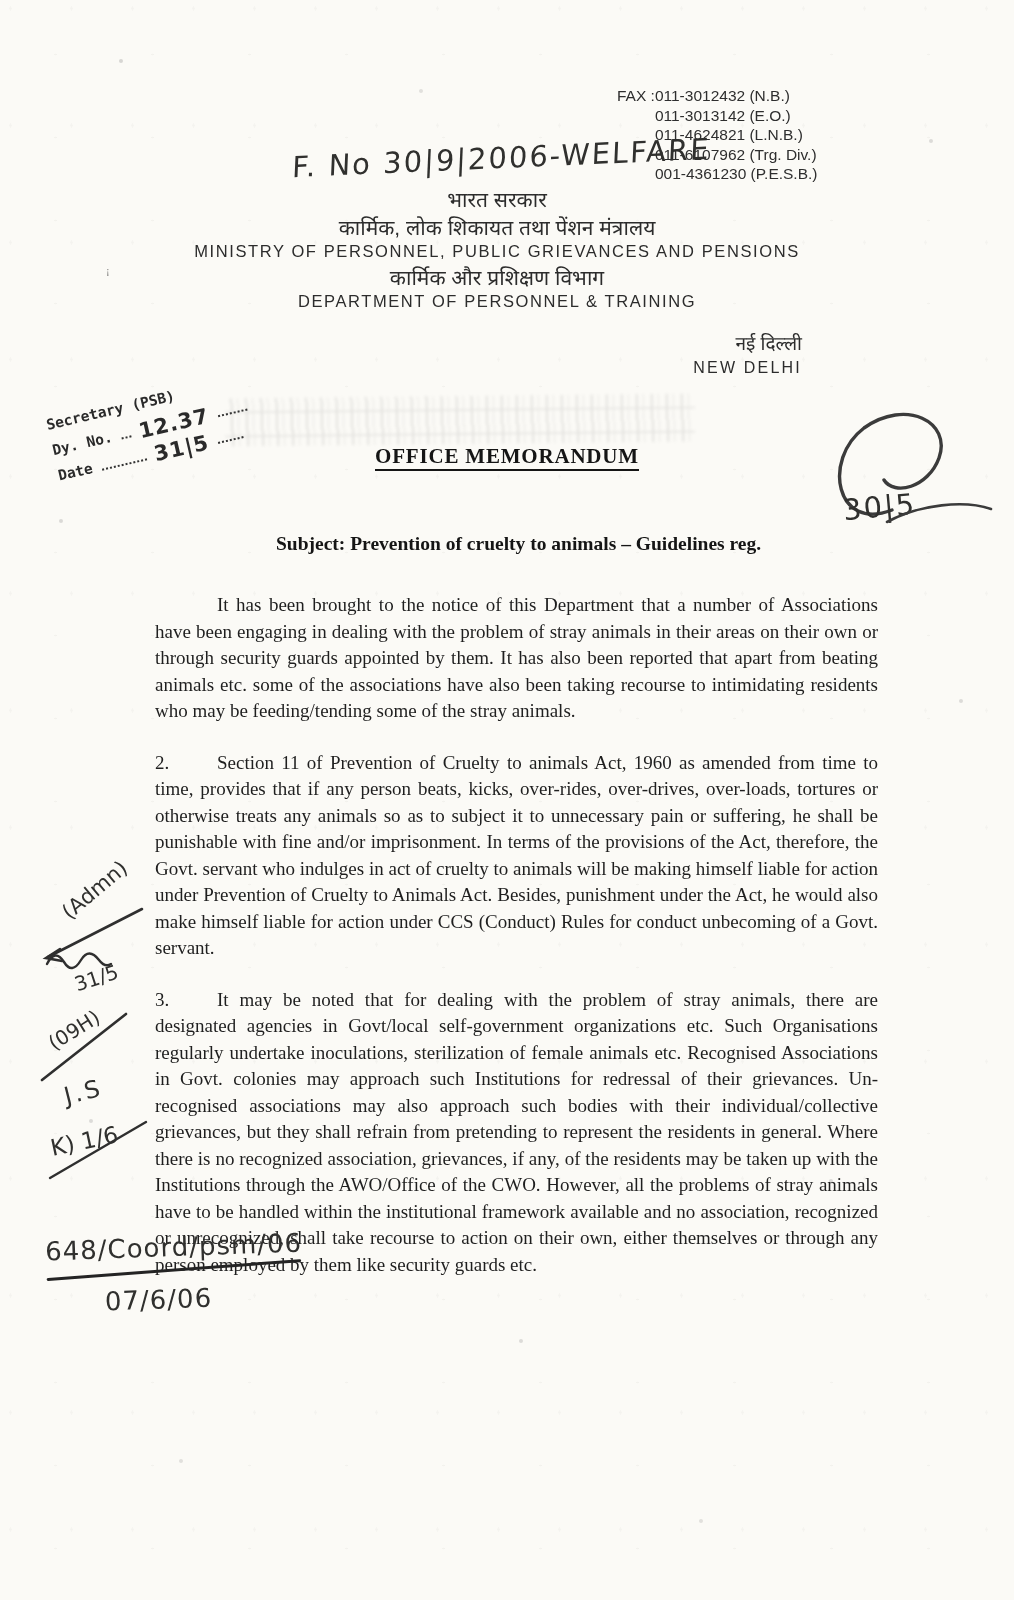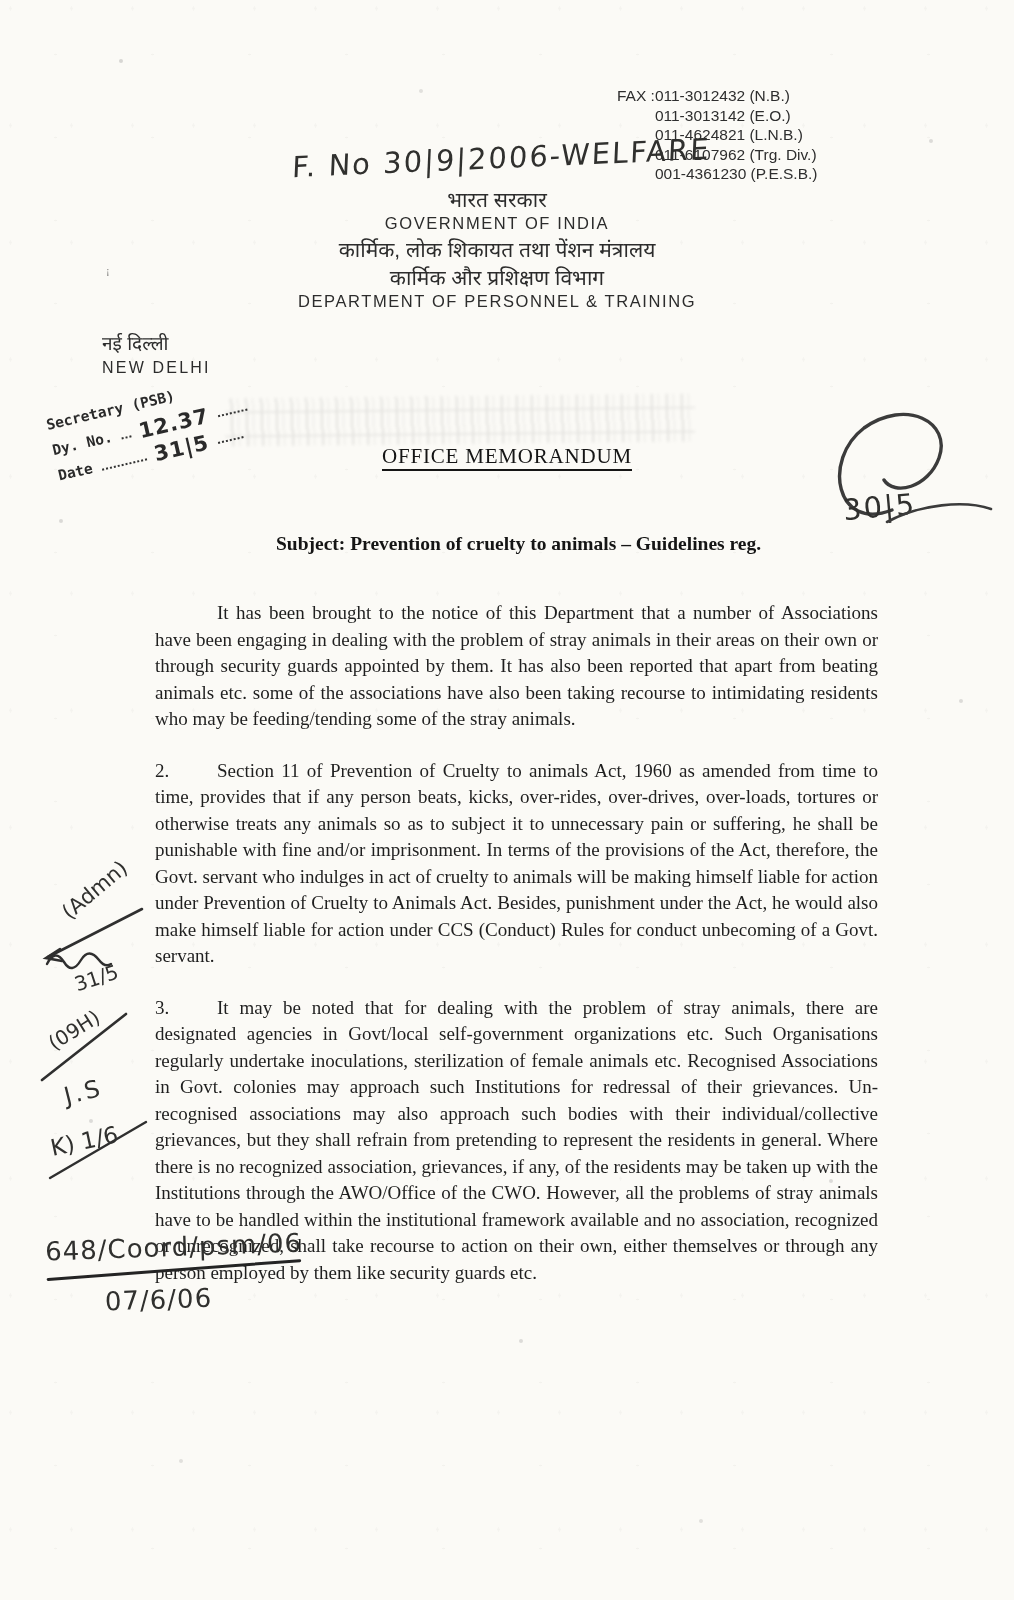--- a/index.html
+++ b/index.html
@@ -27,45 +27,45 @@
   
   .hand{font-family:"DejaVu Sans", sans-serif;color:#30302e;}
 
   .fno{left:292px;top:141px;font-size:29px;letter-spacing:2px;
        transform:rotate(-2.5deg) skewX(-5deg);white-space:nowrap;}
 
   
   .lhead{left:147px;top:184px;width:700px;text-align:center;color:#2c2c2c;}
   .lh-hi{font-family:"Liberation Sans","DejaVu Sans",sans-serif;font-size:21px;line-height:25px;margin-top:3px;}
   .lh-en{font-family:"Liberation Sans",sans-serif;font-size:16.5px;line-height:21px;letter-spacing:1.6px;margin-top:1px;}
-  .city{left:102px;top:328px;width:700px;text-align:left;color:#2c2c2c;}
+  .city{left:102px;top:328px;width:700px;text-align:right;color:#2c2c2c;}
 
   .addr{left:600px;top:326px;width:278px;text-align:right;
         font-size:19px;line-height:21.5px;color:#1d1d1d;}
 
   
   .stamp{left:50px;top:390px;transform:rotate(-13deg);
          font-family:"DejaVu Sans Mono", monospace;font-weight:bold;
          font-size:14.5px;line-height:24px;color:#2a2a2a;white-space:nowrap;}
   .stamp .hv{font-family:"DejaVu Sans",sans-serif;font-weight:bold;font-size:21px;
              position:relative;top:3px;letter-spacing:1px;}
   .dots{display:inline-block;border-bottom:2px dotted #333;height:0.85em;vertical-align:baseline;}
 
   
   .sig-date{left:843px;top:490px;font-size:29px;transform:rotate(-5deg);letter-spacing:2px;}
 
   .om-title{left:157px;top:444px;width:700px;text-align:center;}
-  .om-title span{font-weight:normal;font-size:21px;letter-spacing:0.8px;color:#151515;
+  .om-title span{font-weight:bold;font-size:21px;letter-spacing:0.8px;color:#151515;
                  border-bottom:2.5px solid #151515;padding-bottom:1px;}
 
   .subject{left:276px;top:533px;font-weight:bold;font-size:19.5px;color:#151515;}
 
   .bodytext{left:155px;top:588px;width:723px;font-size:19px;line-height:26.5px;
             text-align:justify;color:#1f1f1f;}
-  .bodytext p{margin:12px 0 25px 0;}
+  .bodytext p{margin:4px 0 25px 0;}
   .pnum{display:inline-block;width:62px;}
 
   
   .mnote{font-size:20px;white-space:nowrap;}
   .bottom-note{left:46px;top:1232px;transform:rotate(-2deg);font-size:26px;letter-spacing:1px;}
   .bottom-note .bn2{margin-left:58px;margin-top:6px;}
 
   
   .ghost{left:225px;top:396px;width:470px;height:48px;opacity:0.14;filter:blur(1.6px);
          background:repeating-linear-gradient(88deg,transparent 0 7px,#555 7px 9px,transparent 9px 14px,#777 14px 15px),
@@ -97,22 +97,22 @@
       <div>011-4624821 (L.N.B.)</div>
       <div>011-6107962 (Trg. Div.)</div>
       <div>001-4361230 (P.E.S.B.)</div>
     </div>
   </div>
 
   <div class="abs hand fno">F. No 30|9|2006-WELFARE</div>
 
   <div class="abs lhead">
     <div class="lh-hi">भारत सरकार</div>
-    <div class="lh-en">GOVERNMENT OF INDIA</div>
     <div class="lh-hi">कार्मिक, लोक शिकायत तथा पेंशन मंत्रालय</div>
+    <div class="lh-en">MINISTRY OF PERSONNEL, PUBLIC GRIEVANCES AND PENSIONS</div>
     <div class="lh-hi">कार्मिक और प्रशिक्षण विभाग</div>
     <div class="lh-en">DEPARTMENT OF PERSONNEL &amp; TRAINING</div>
   </div>
   <div class="abs city">
     <div class="lh-hi" style="font-size:19px">नई दिल्ली</div>
     <div class="lh-en" style="letter-spacing:2.2px;font-size:16px">NEW DELHI</div>
   </div>
 
 
   <div class="abs stamp">

